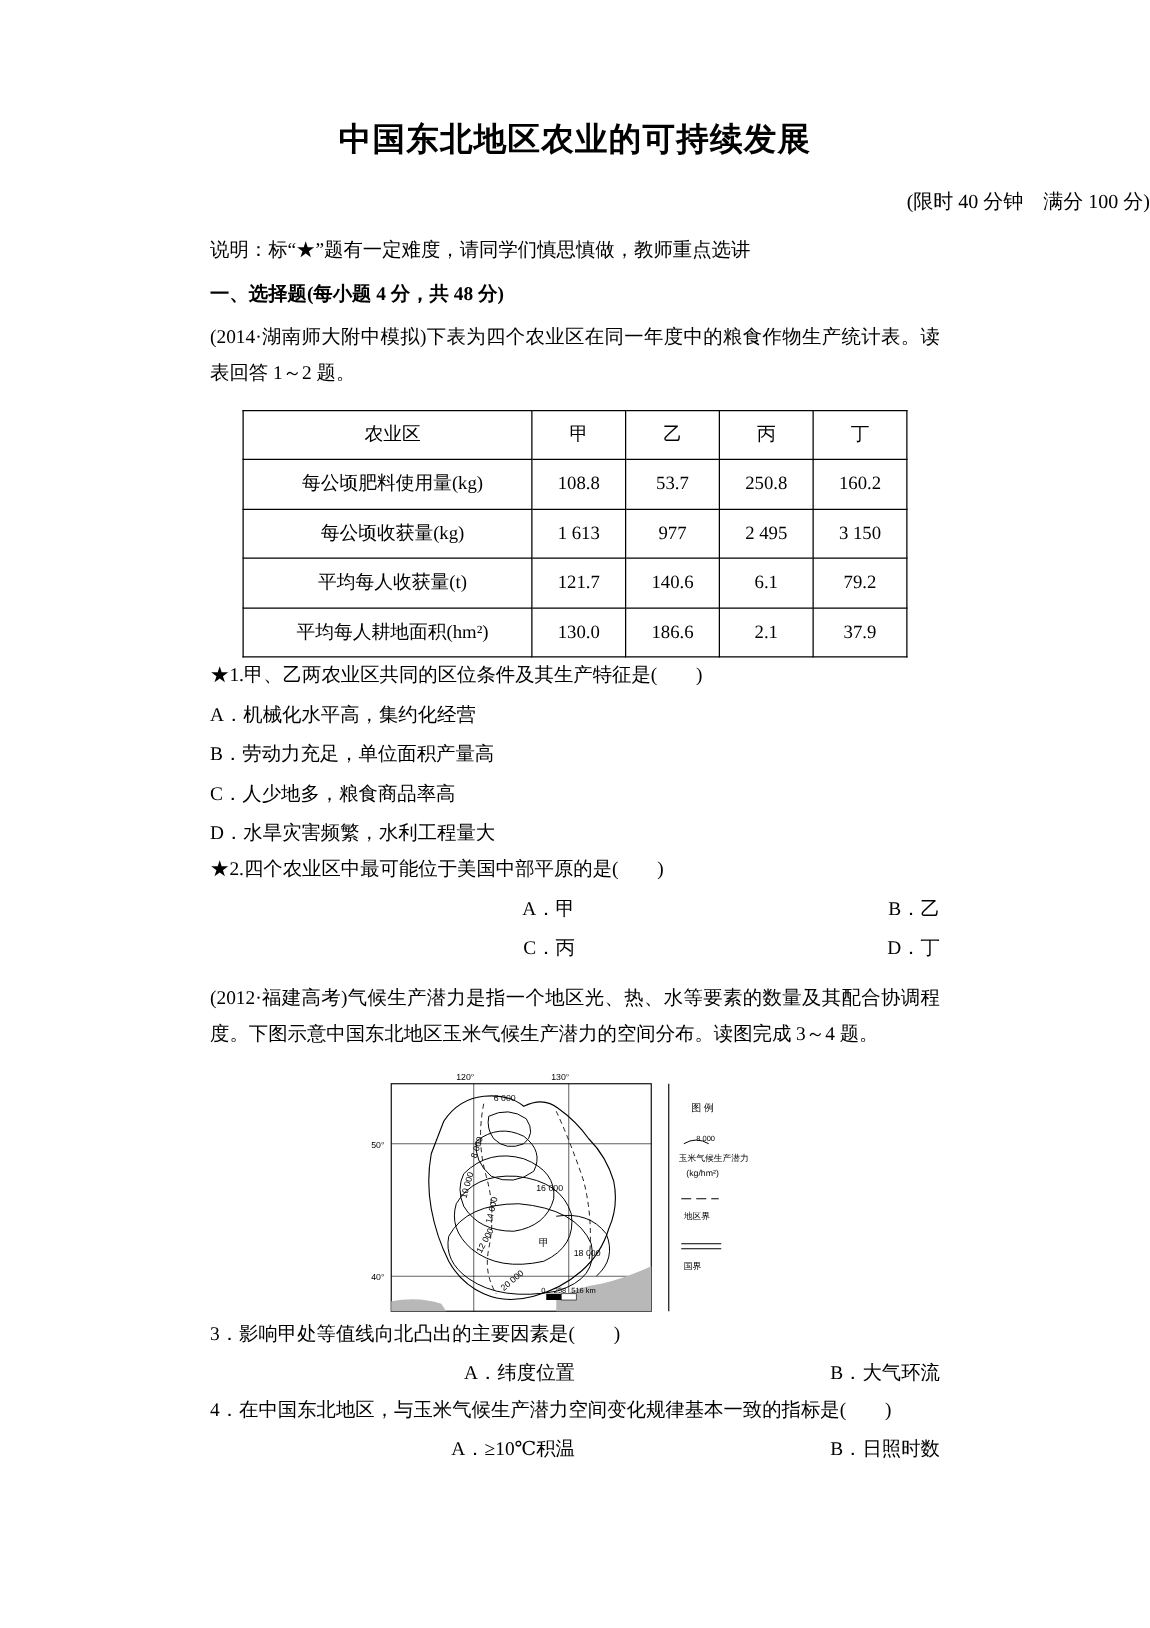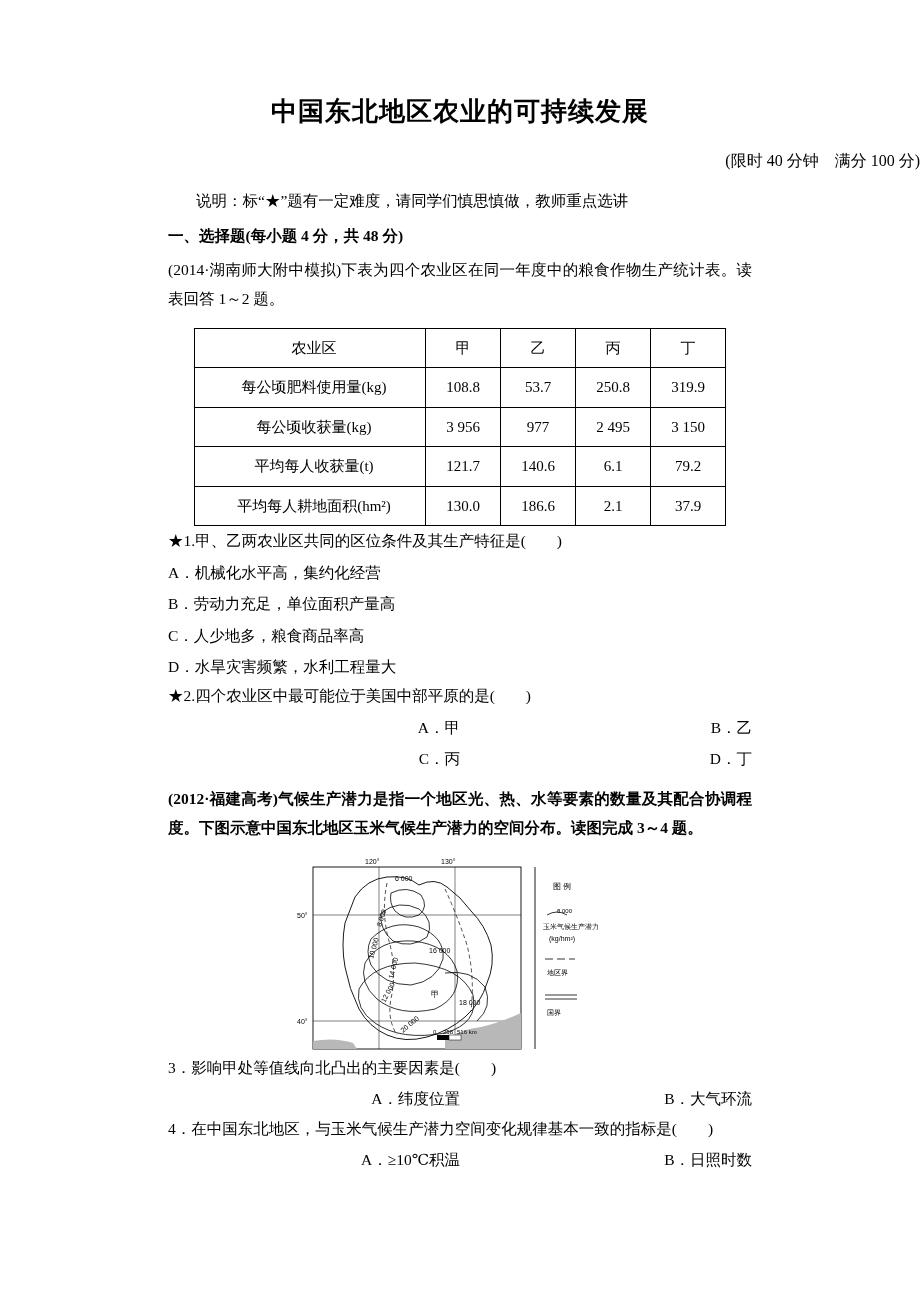--- a/index.html
+++ b/index.html
@@ -35,21 +35,20 @@
     font-size: 16px;
     margin: 22px 0 0 0;
   }
   .content {
     padding: 0 168px 0 168px;
     font-size: 15.5px;
     line-height: 1.9;
   }
   .note {
     margin-top: 14px;
-    margin-left: 28px;
   }
   .section-head {
     margin-top: 6px;
     font-weight: bold;
   }
   .para {
     margin-top: 4px;
     text-align: justify;
   }
   table.data {
@@ -120,25 +119,25 @@
           <td class="val">甲</td>
           <td class="val">乙</td>
           <td class="val">丙</td>
           <td class="val">丁</td>
         </tr>
         <tr>
           <td class="rowhead">每公顷肥料使用量(kg)</td>
           <td class="val">108.8</td>
           <td class="val">53.7</td>
           <td class="val">250.8</td>
-          <td class="val">319.9</td>
+          <td class="val">160.2</td>
         </tr>
         <tr>
           <td class="rowhead">每公顷收获量(kg)</td>
-          <td class="val">3 956</td>
+          <td class="val">1 613</td>
           <td class="val">977</td>
           <td class="val">2 495</td>
           <td class="val">3 150</td>
         </tr>
         <tr>
           <td class="rowhead">平均每人收获量(t)</td>
           <td class="val">121.7</td>
           <td class="val">140.6</td>
           <td class="val">6.1</td>
           <td class="val">79.2</td>
@@ -162,21 +161,21 @@
     <div class="q">★2.四个农业区中最可能位于美国中部平原的是(　　)</div>
     <div class="opt-row">
       <div class="opt">A．甲</div>
       <div class="opt">B．乙</div>
     </div>
     <div class="opt-row">
       <div class="opt">C．丙</div>
       <div class="opt">D．丁</div>
     </div>
 
-    <div class="para" style="margin-top:10px;font-weight:bold;">(2012·福建高考)气候生产潜力是指一个地区光、热、水等要素的数量及其配合协调程度。下图示意中国东北地区玉米气候生产潜力的空间分布。读图完成 3～4 题。</div>
+    <div class="para" style="margin-top:10px;">(2012·福建高考)气候生产潜力是指一个地区光、热、水等要素的数量及其配合协调程度。下图示意中国东北地区玉米气候生产潜力的空间分布。读图完成 3～4 题。</div>
 
     <div class="figure">
       <div class="figwrap">
         <svg class="mapsvg" width="330" height="200" viewBox="0 0 330 200" xmlns="http://www.w3.org/2000/svg">
 
           <rect x="18" y="14" width="208" height="182" fill="#ffffff" stroke="#000" stroke-width="0.9"></rect>
 
           <line x1="84" y1="14" x2="84" y2="196" stroke="#000" stroke-width="0.5"></line>
           <line x1="160" y1="14" x2="160" y2="196" stroke="#000" stroke-width="0.5"></line>
           <line x1="18" y1="62" x2="226" y2="62" stroke="#000" stroke-width="0.5"></line>

